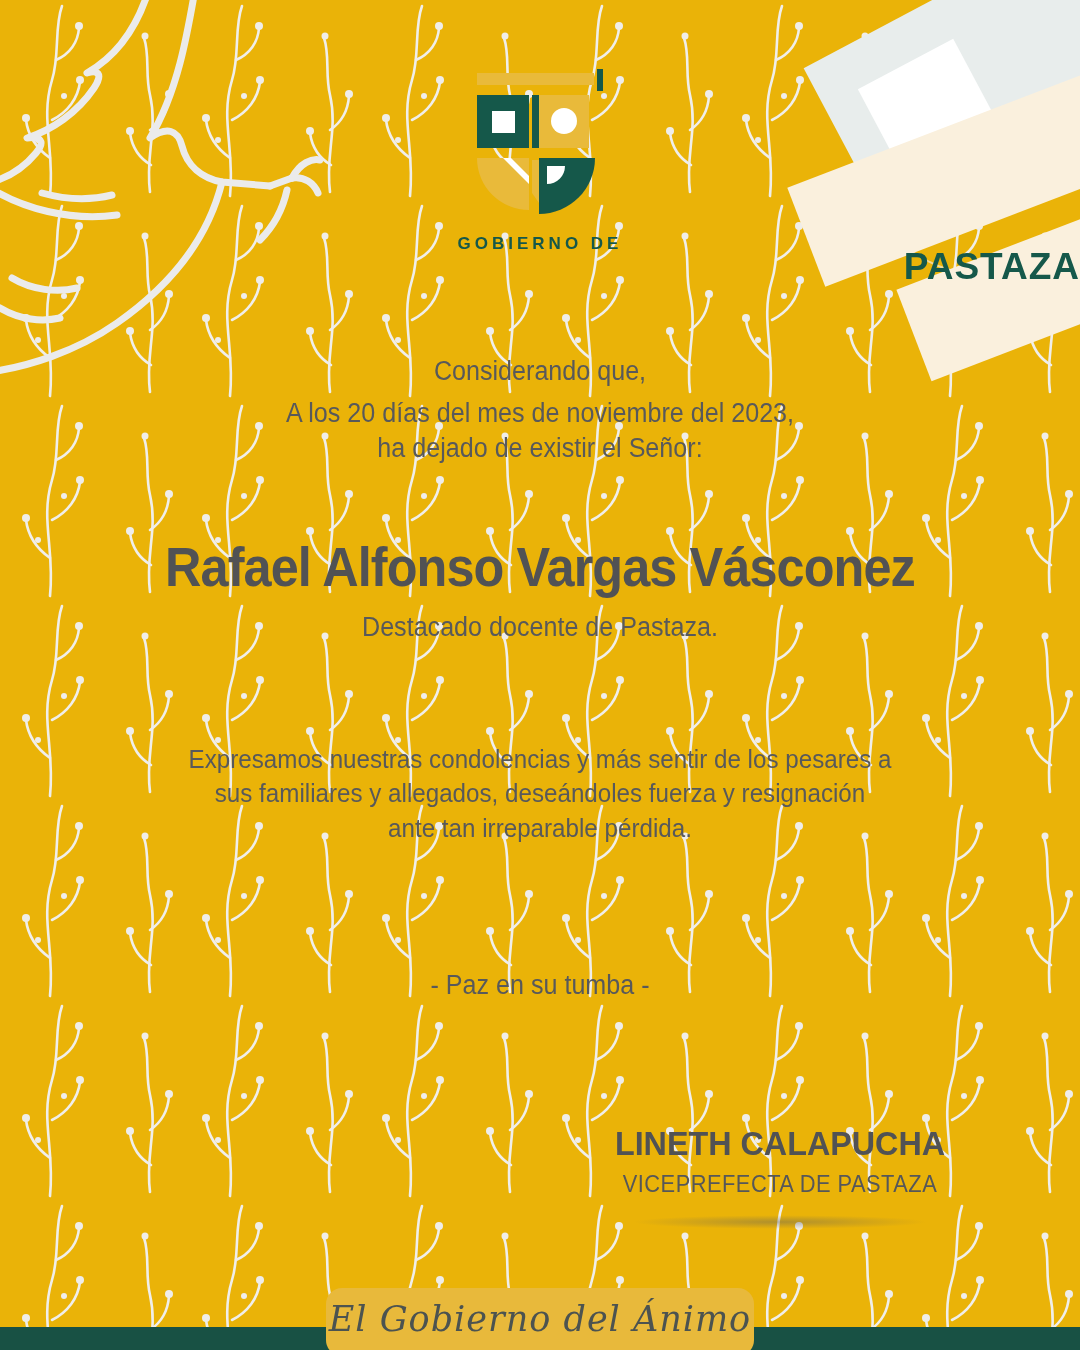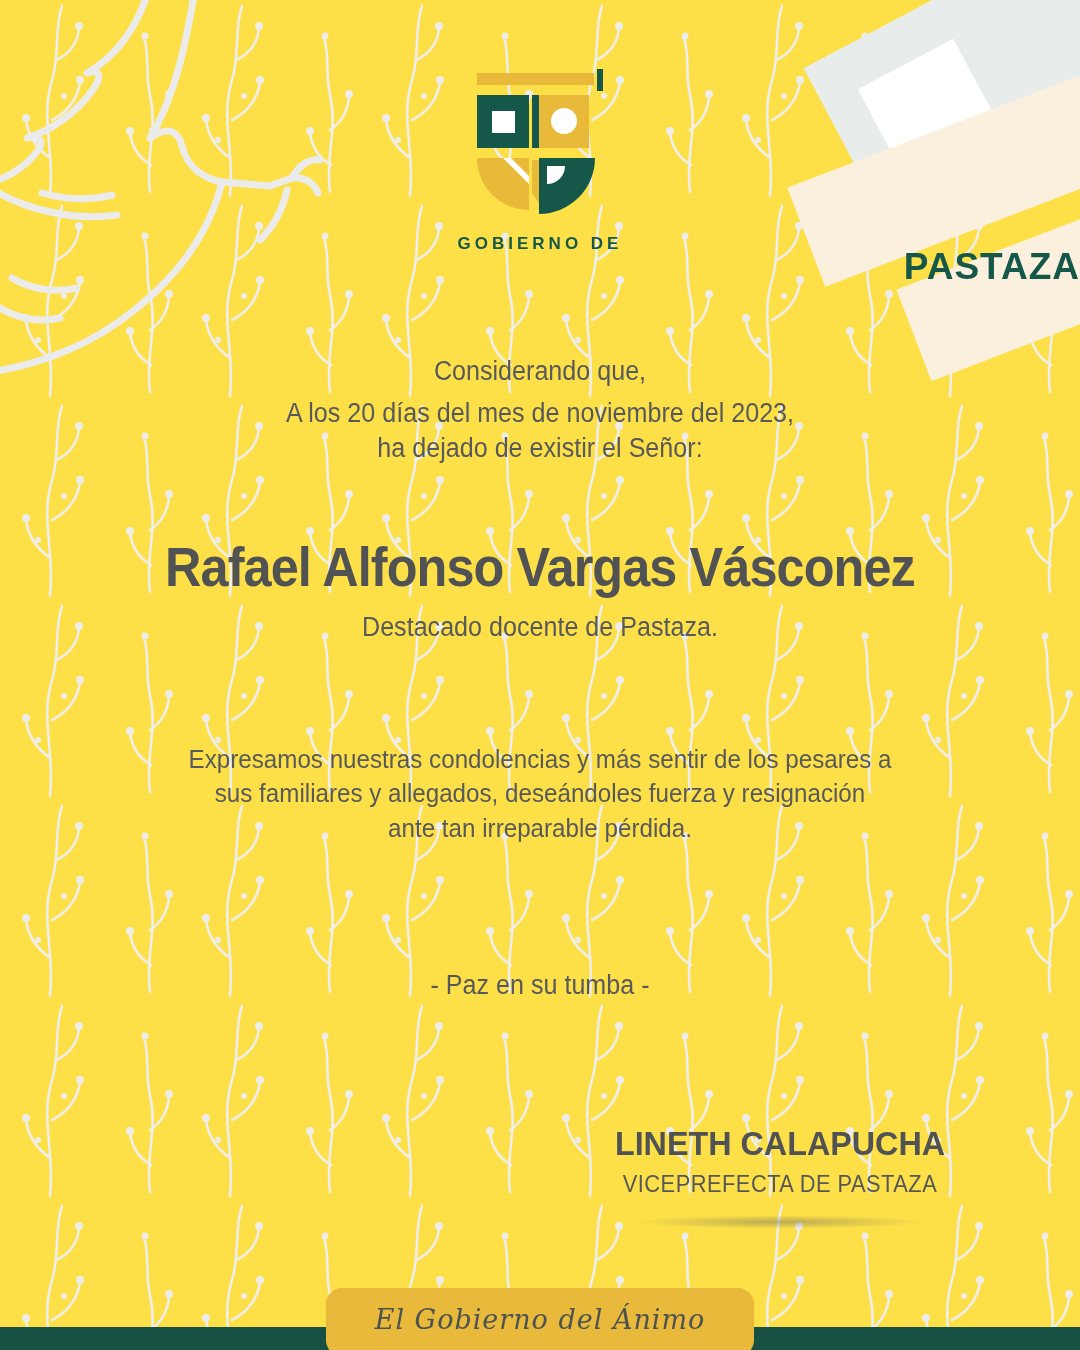--- a/index.html
+++ b/index.html
@@ -1,17 +1,17 @@
 <!DOCTYPE html>
 <html style="--green: #15584a; --bar-green: #185144; --yellow: #e8b93b; --gray: #58595b; --cream: #faf0dd; --glyph-gray: #e8edec;"><head>
 <meta charset="utf-8">
 <style>
   html,body{margin:0;padding:0;background:#ffffff;}
   .stage{
-    position:relative;width:1080px;height:1350px;overflow:hidden;background:#fde047;
+    position:relative;width:1080px;height:1350px;overflow:hidden;background:#eab308;
     font-family:"Liberation Sans",sans-serif;
   }
   .stage *{box-sizing:border-box;}
   
   .bg-pattern{position:absolute;left:0;top:0;z-index:1;}
   .dove{position:absolute;left:-18px;top:-22px;z-index:2;}
   .corner-glyph{
     position:absolute;right:-70px;top:-18px;width:330px;height:152px;
     background:var(--glyph-gray);transform:rotate(-28deg);z-index:2;
   }
@@ -57,21 +57,21 @@
     background:radial-gradient(ellipse 50% 50% at 50% 50%, rgba(95,95,95,.42), rgba(120,120,120,0) 68%);
   }
   
   .green-bar{position:absolute;left:0;right:0;bottom:0;height:23px;background:var(--bar-green);z-index:6;}
   .slogan-ribbon{
     position:absolute;left:50%;bottom:-6px;transform:translateX(-50%);
     width:428px;height:68px;background:var(--yellow);border-radius:16px;z-index:7;
     display:flex;align-items:center;justify-content:center;
   }
   .slogan-text{
-    font-family:"DejaVu Serif",serif;font-style:italic;font-size:27px;
+    font-family:"DejaVu Serif",serif;font-style:italic;font-size:35px;
     color:#4c5350;letter-spacing:1px;padding-bottom:6px;
   }
 </style>
 </head>
 <body>
 
 <div class="stage">
 
   <svg class="bg-pattern" width="1080" height="1350">
     <defs>

